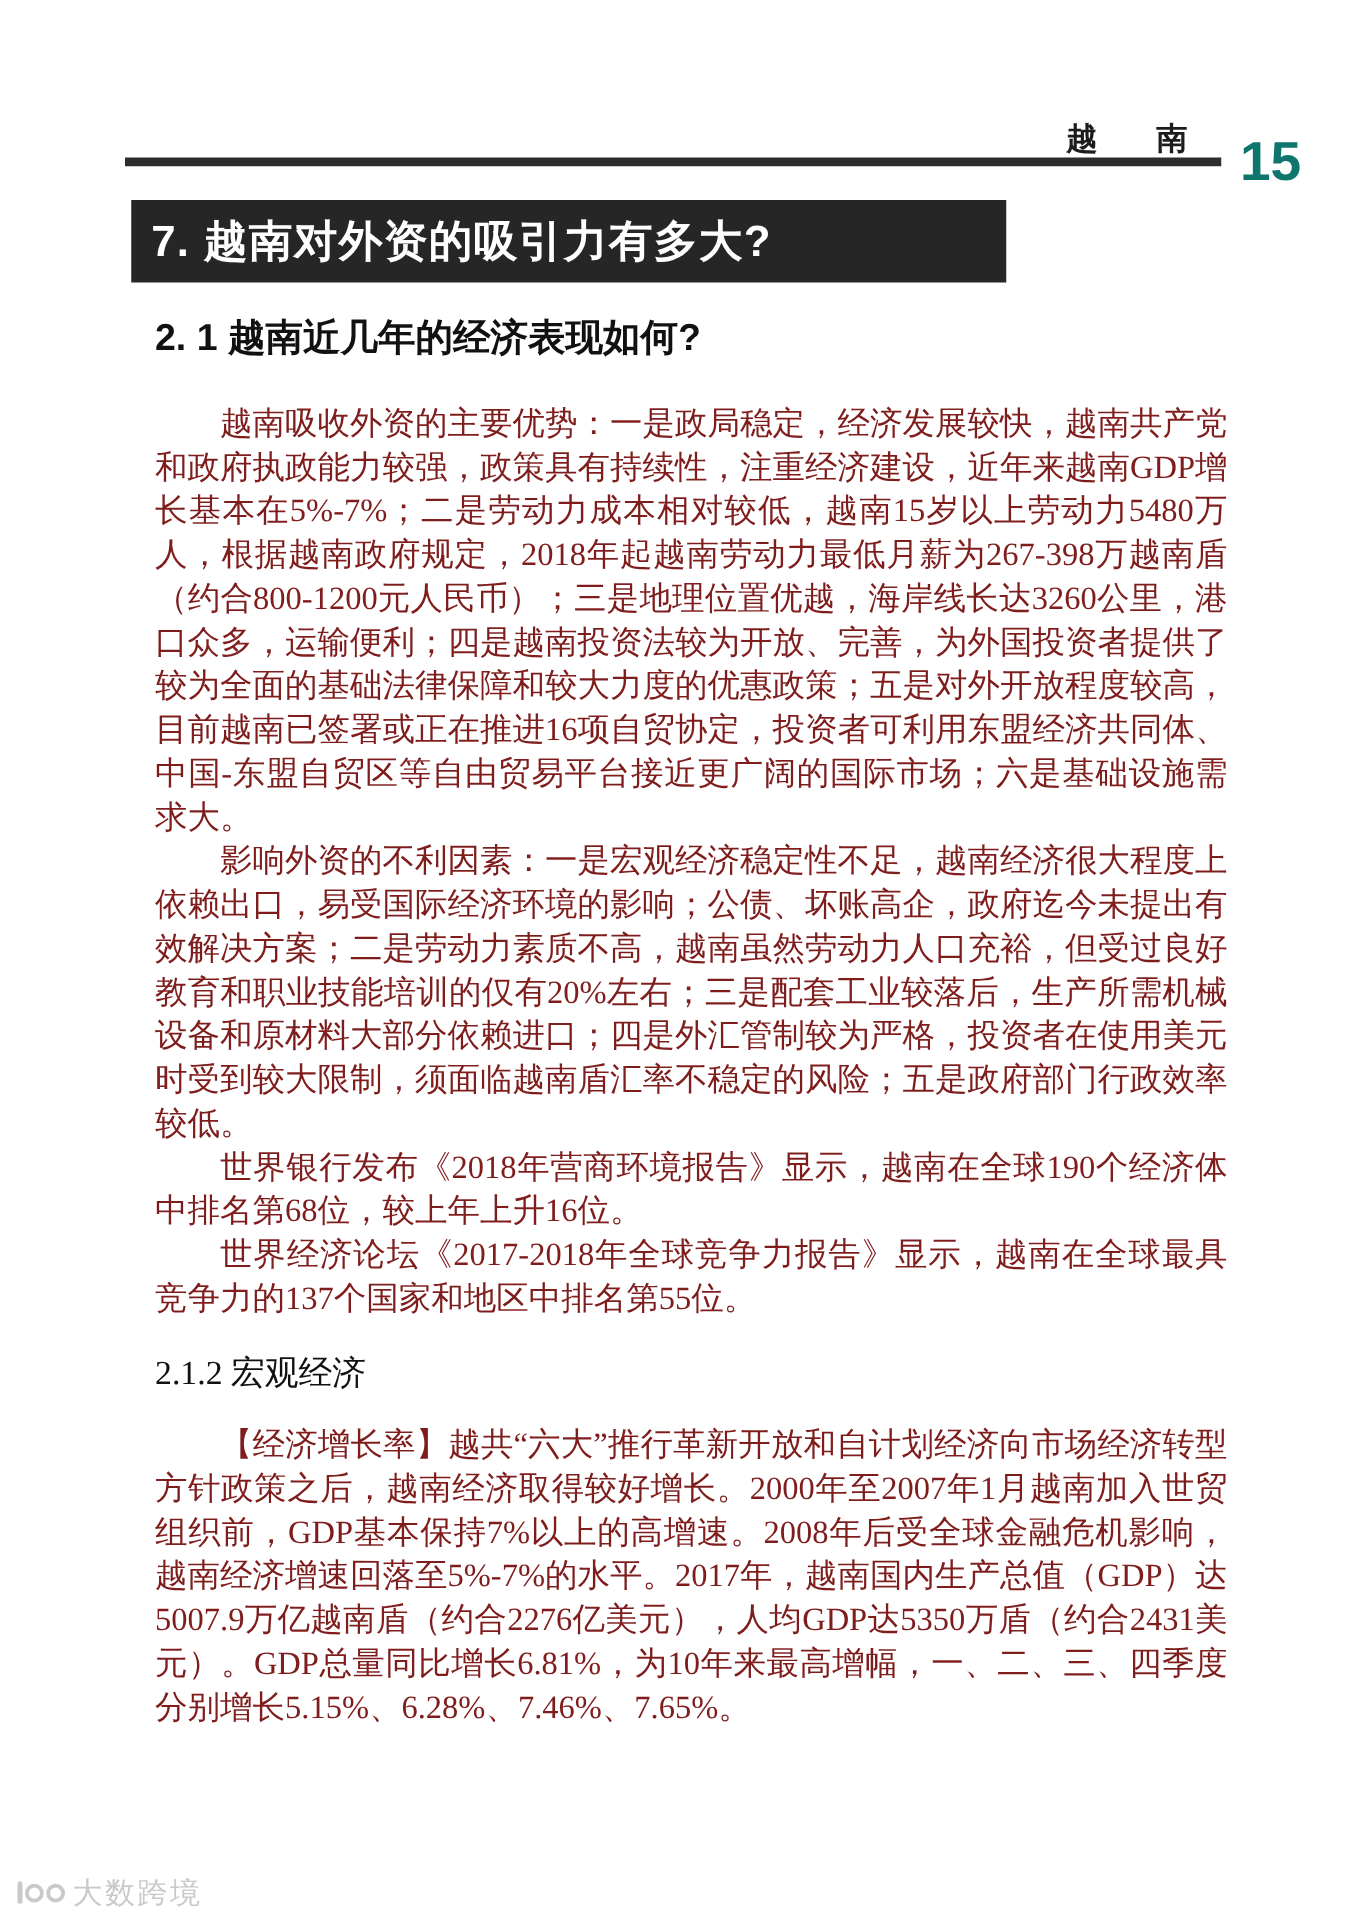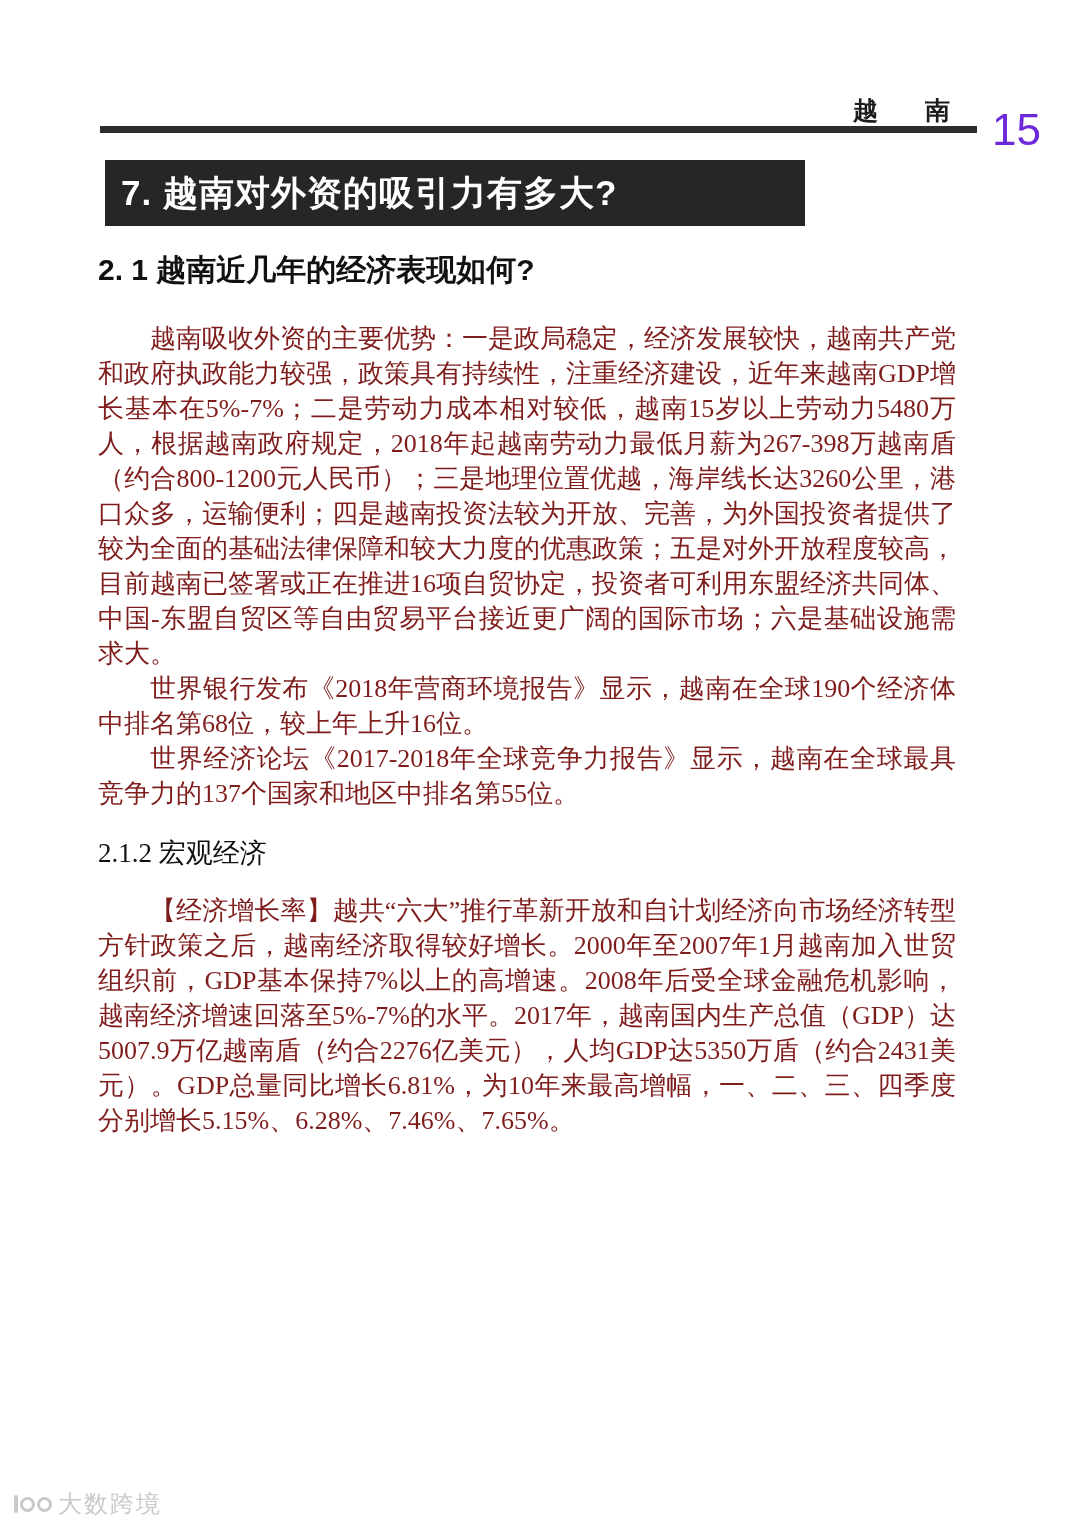--- a/index.html
+++ b/index.html
@@ -35,22 +35,22 @@
     width: 877px;
     height: 7px;
     background: #2d2d2d;
   }
   .page-number {
     position: absolute;
     left: 992px;
     top: 108px;
     font-family: "Liberation Sans", sans-serif;
     font-size: 44px;
-    font-weight: 400;
-    color: #6d28d9;
+    font-weight: 700;
+    color: #0f766e;
     line-height: 1;
   }
 
   
   .banner {
     position: absolute;
     left: 105px;
     top: 160px;
     width: 700px;
     height: 66px;
@@ -62,21 +62,21 @@
     font-family: "Liberation Sans", sans-serif;
     font-size: 35px;
     font-weight: bold;
     letter-spacing: 1px;
     white-space: nowrap;
   }
 
   
   .content {
     position: absolute;
-    left: 98px;
+    left: 124px;
     top: 250px;
     width: 858px;
   }
   .section-title {
     font-family: "Liberation Sans", sans-serif;
     font-size: 30px;
     font-weight: bold;
     color: #111;
     margin-bottom: 30px;
     white-space: nowrap;
@@ -95,21 +95,21 @@
     text-align: justify;
     text-indent: 2em;
     color: #7f1d1d;
     margin: 0;
   }
 
   
   .watermark {
     position: absolute;
     left: 14px;
-    bottom: 12px;
+    bottom: 2px;
     display: flex;
     align-items: center;
     gap: 6px;
     color: #c9c9c9;
     text-align: center;
   }
   .wm-icon { display: inline-flex; align-items: center; gap: 2px; }
   .wm-icon .bar  { display: inline-block; width: 4px; height: 18px; background: #c9c9c9; border-radius: 2px; }
   .wm-icon .ring { display: inline-block; width: 15px; height: 15px; border: 3px solid #c9c9c9; border-radius: 50%; }
   .wm-label {
@@ -135,20 +135,21 @@
     <span>7. 越南对外资的吸引力有多大?</span>
   </div>
 
   <main class="content">
 
     <h2 class="section-title">2. 1 越南近几年的经济表现如何?</h2>
 
 
     <p class="body-para">越南吸收外资的主要优势：一是政局稳定，经济发展较快，越南共产党和政府执政能力较强，政策具有持续性，注重经济建设，近年来越南GDP增长基本在5%-7%；二是劳动力成本相对较低，越南15岁以上劳动力5480万人，根据越南政府规定，2018年起越南劳动力最低月薪为267-398万越南盾（约合800-1200元人民币）；三是地理位置优越，海岸线长达3260公里，港口众多，运输便利；四是越南投资法较为开放、完善，为外国投资者提供了较为全面的基础法律保障和较大力度的优惠政策；五是对外开放程度较高，目前越南已签署或正在推进16项自贸协定，投资者可利用东盟经济共同体、中国-东盟自贸区等自由贸易平台接近更广阔的国际市场；六是基础设施需求大。</p>
 
+    <p class="body-para">影响外资的不利因素：一是宏观经济稳定性不足，越南经济很大程度上依赖出口，易受国际经济环境的影响；公债、坏账高企，政府迄今未提出有效解决方案；二是劳动力素质不高，越南虽然劳动力人口充裕，但受过良好教育和职业技能培训的仅有20%左右；三是配套工业较落后，生产所需机械设备和原材料大部分依赖进口；四是外汇管制较为严格，投资者在使用美元时受到较大限制，须面临越南盾汇率不稳定的风险；五是政府部门行政效率较低。</p>
 
     <p class="body-para">世界银行发布《2018年营商环境报告》显示，越南在全球190个经济体中排名第68位，较上年上升16位。</p>
 
     <p class="body-para">世界经济论坛《2017-2018年全球竞争力报告》显示，越南在全球最具竞争力的137个国家和地区中排名第55位。</p>
 
     <h3 class="sub-title">2.1.2 宏观经济</h3>
 
     <p class="body-para">【经济增长率】越共“六大”推行革新开放和自计划经济向市场经济转型方针政策之后，越南经济取得较好增长。2000年至2007年1月越南加入世贸组织前，GDP基本保持7%以上的高增速。2008年后受全球金融危机影响，越南经济增速回落至5%-7%的水平。2017年，越南国内生产总值（GDP）达5007.9万亿越南盾（约合2276亿美元），人均GDP达5350万盾（约合2431美元）。GDP总量同比增长6.81%，为10年来最高增幅，一、二、三、四季度分别增长5.15%、6.28%、7.46%、7.65%。</p>
 
   </main>

